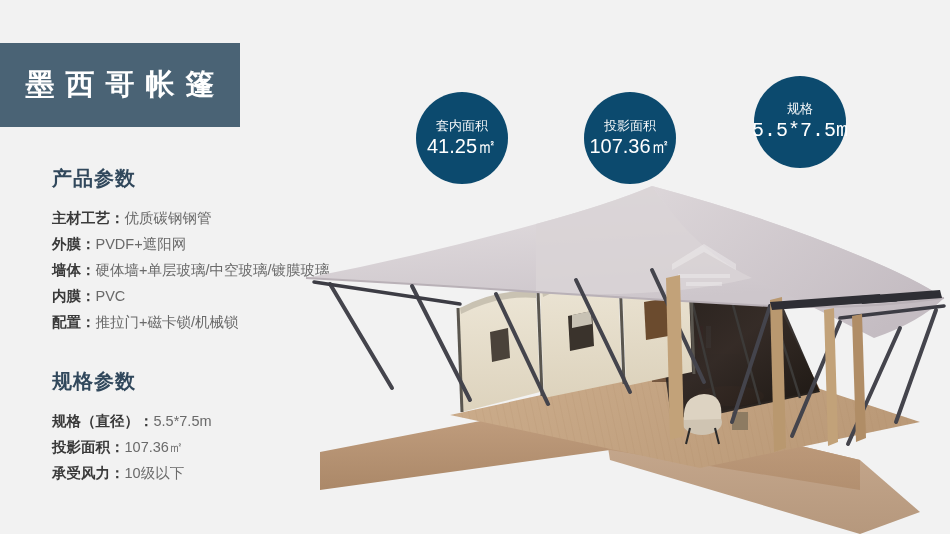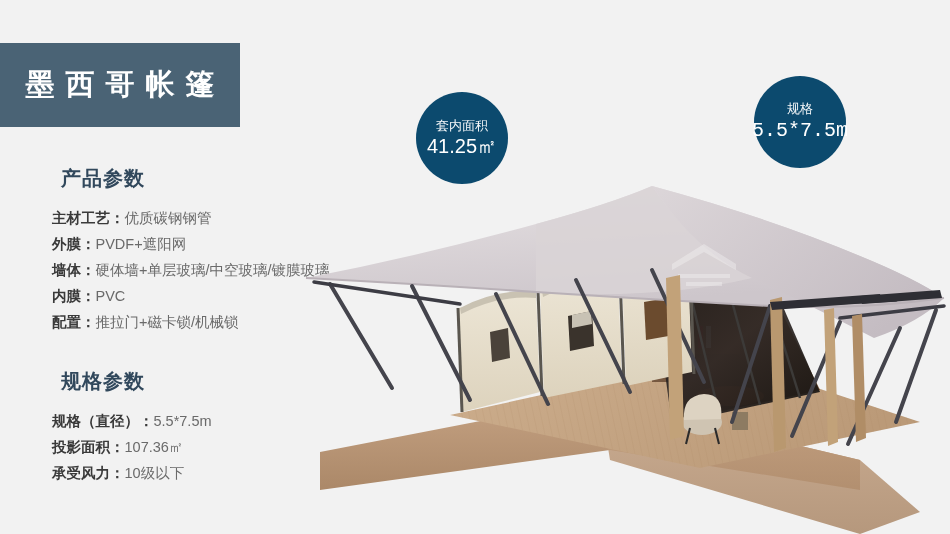--- a/index.html
+++ b/index.html
@@ -23,21 +23,21 @@
     letter-spacing:11px;text-indent:11px;
     white-space:nowrap;
   }
 
   
   .spec-block{position:absolute;left:52px;}
   #product-params{top:165px;}
   #size-params{top:368px;}
   .sec-title{
     font-size:20px;font-weight:bold;color:#31485c;
-    margin:0 0 13px 9px;letter-spacing:1px;
+    margin:0 0 13px 0;letter-spacing:1px;
   }
   .spec-row{
     font-size:14.5px;line-height:26px;color:#6a6a6a;white-space:nowrap;
   }
   .spec-row .k{font-weight:bold;color:#3a3a3a;}
   .spec-row .v{color:#6a6a6a;}
 
   
   .badge{
     position:absolute;width:92px;height:92px;border-radius:50%;
@@ -96,20 +96,24 @@
     </div>
     <div class="spec-row">
       <span class="k">承受风力：</span><span class="v">10级以下</span>
     </div>
   </div>
 
   <div class="badge" id="badge-0">
     <span class="b-label">套内面积</span>
     <span class="b-value">41.25㎡</span>
   </div>
+  <div class="badge" id="badge-1">
+    <span class="b-label">投影面积</span>
+    <span class="b-value">107.36㎡</span>
+  </div>
   <div class="badge" id="badge-2">
     <span class="b-label">规格</span>
     <span class="b-value">5.5*7.5m</span>
   </div>
 
   <div class="render">
     <svg viewBox="0 0 650 374" preserveAspectRatio="none">
       <defs>
         <linearGradient id="gRoofA" x1="0" y1="0" x2="0.4" y2="1">
           <stop offset="0" stop-color="#e6e1e3"></stop>

